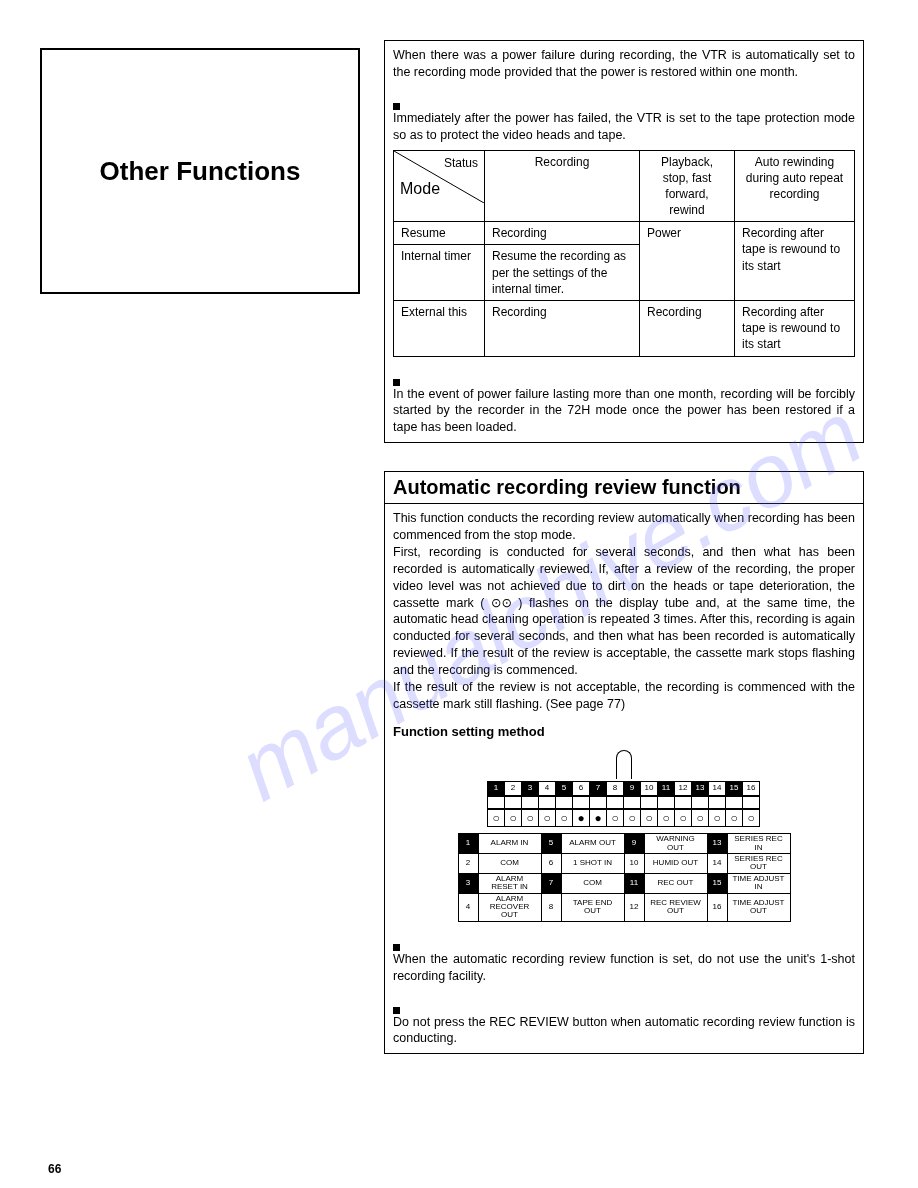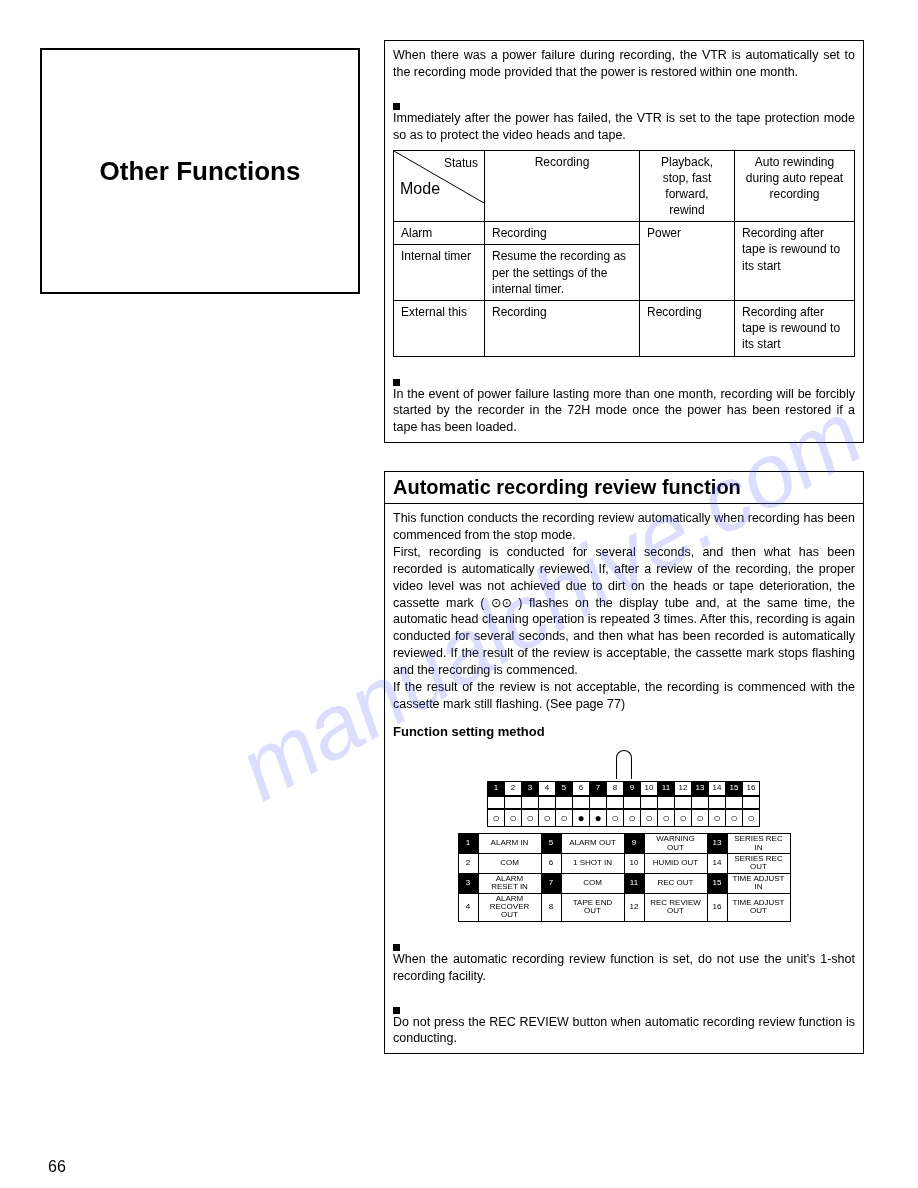--- a/index.html
+++ b/index.html
@@ -146,22 +146,22 @@
     background: #000; color:#fff; width:13px;
   }
   .legend-table td.nw {
     background: #fff; color:#000; width:13px;
   }
   .legend-table td.lbl { width: 56px; }
   .page-num {
     position: absolute;
     bottom: 12px;
     left: 48px;
-    font-size: 16px;
-    font-weight: normal;
+    font-size: 12px;
+    font-weight: bold;
     margin-top: 16px;
   }
   .pin-arc {
     width: 14px; height: 28px;
     border: 1px solid #000;
     border-bottom: none;
     border-radius: 8px 8px 0 0;
     margin: 0 auto 2px auto;
   }
 </style>
@@ -199,21 +199,21 @@
                     </svg>
                 <span class="diag-status">Status</span>
                 <span class="diag-mode">Mode</span>
               </div>
             </th>
             <th style="width:140px;">Recording</th>
             <th style="width:80px;">Playback, stop, fast forward, rewind</th>
             <th>Auto rewinding during auto repeat recording</th>
           </tr>
           <tr>
-            <td>Alarm</td>
+            <td>Resume</td>
             <td>Recording</td>
             <td rowspan="2">Power</td>
             <td rowspan="2">Recording after tape is rewound to its start</td>
           </tr>
           <tr>
             <td>Internal timer</td>
             <td>Resume the recording as per the settings of the internal timer.</td>
           </tr>
           <tr>
             <td>External this</td>

